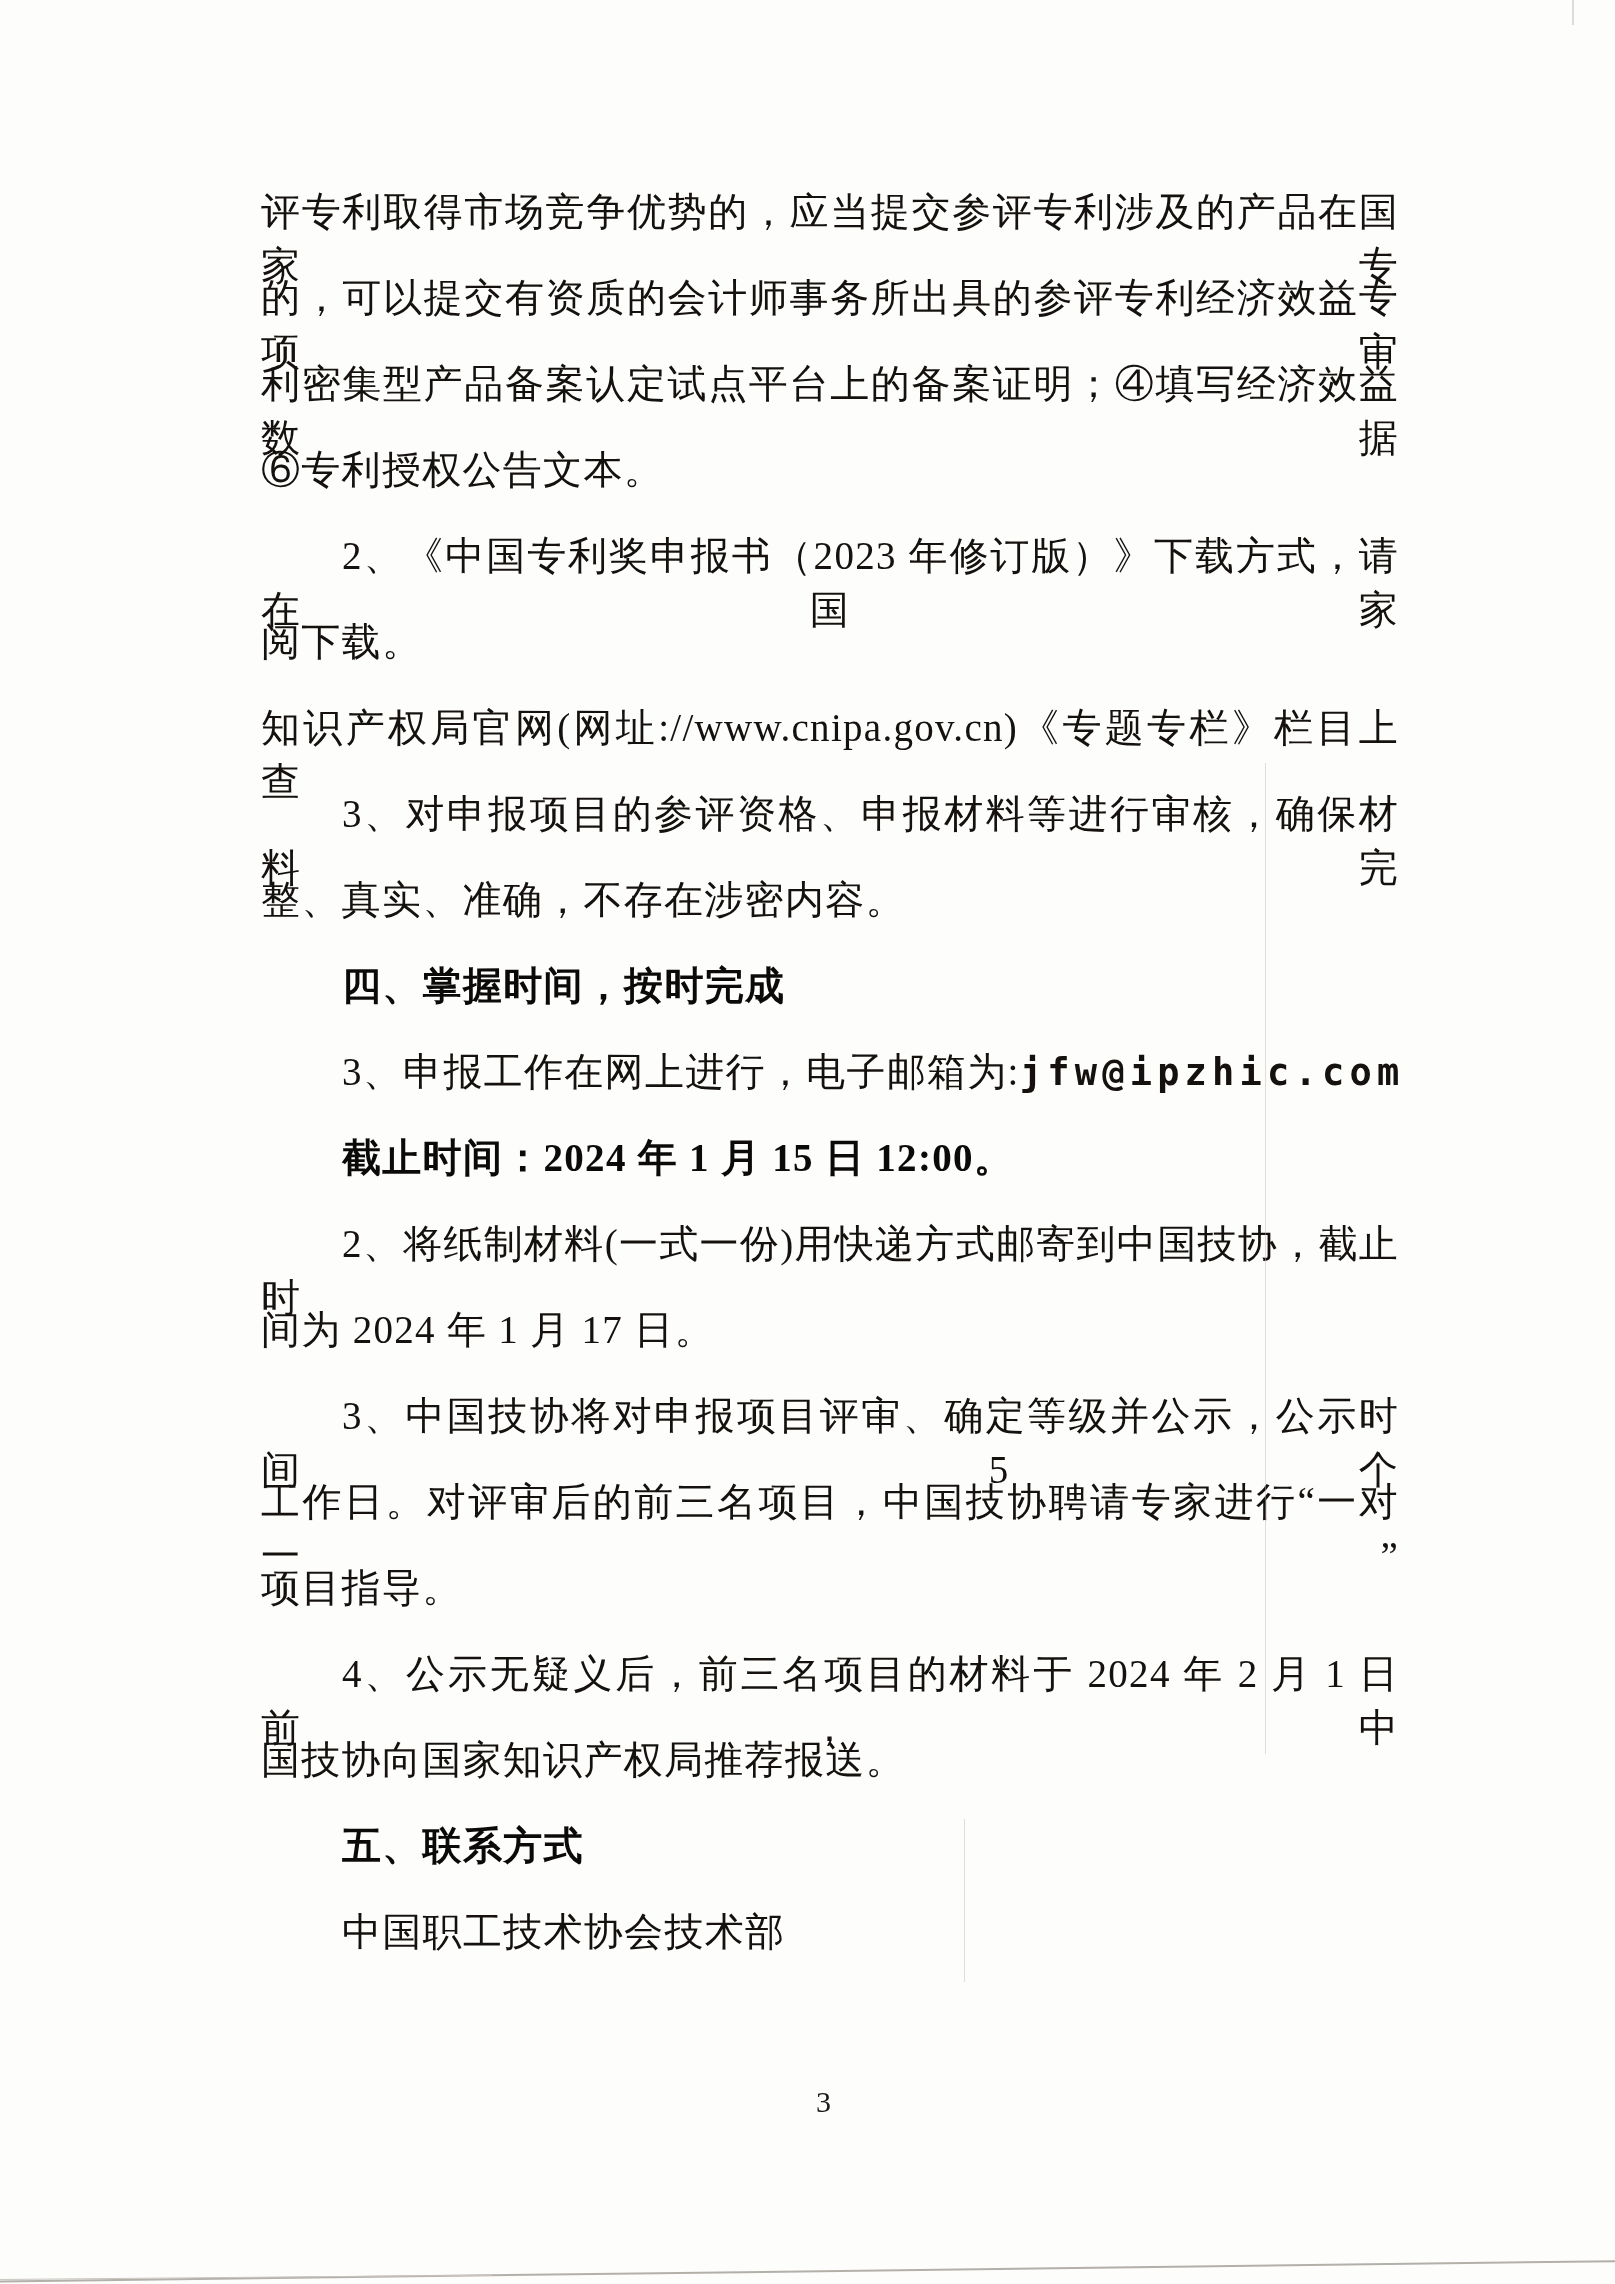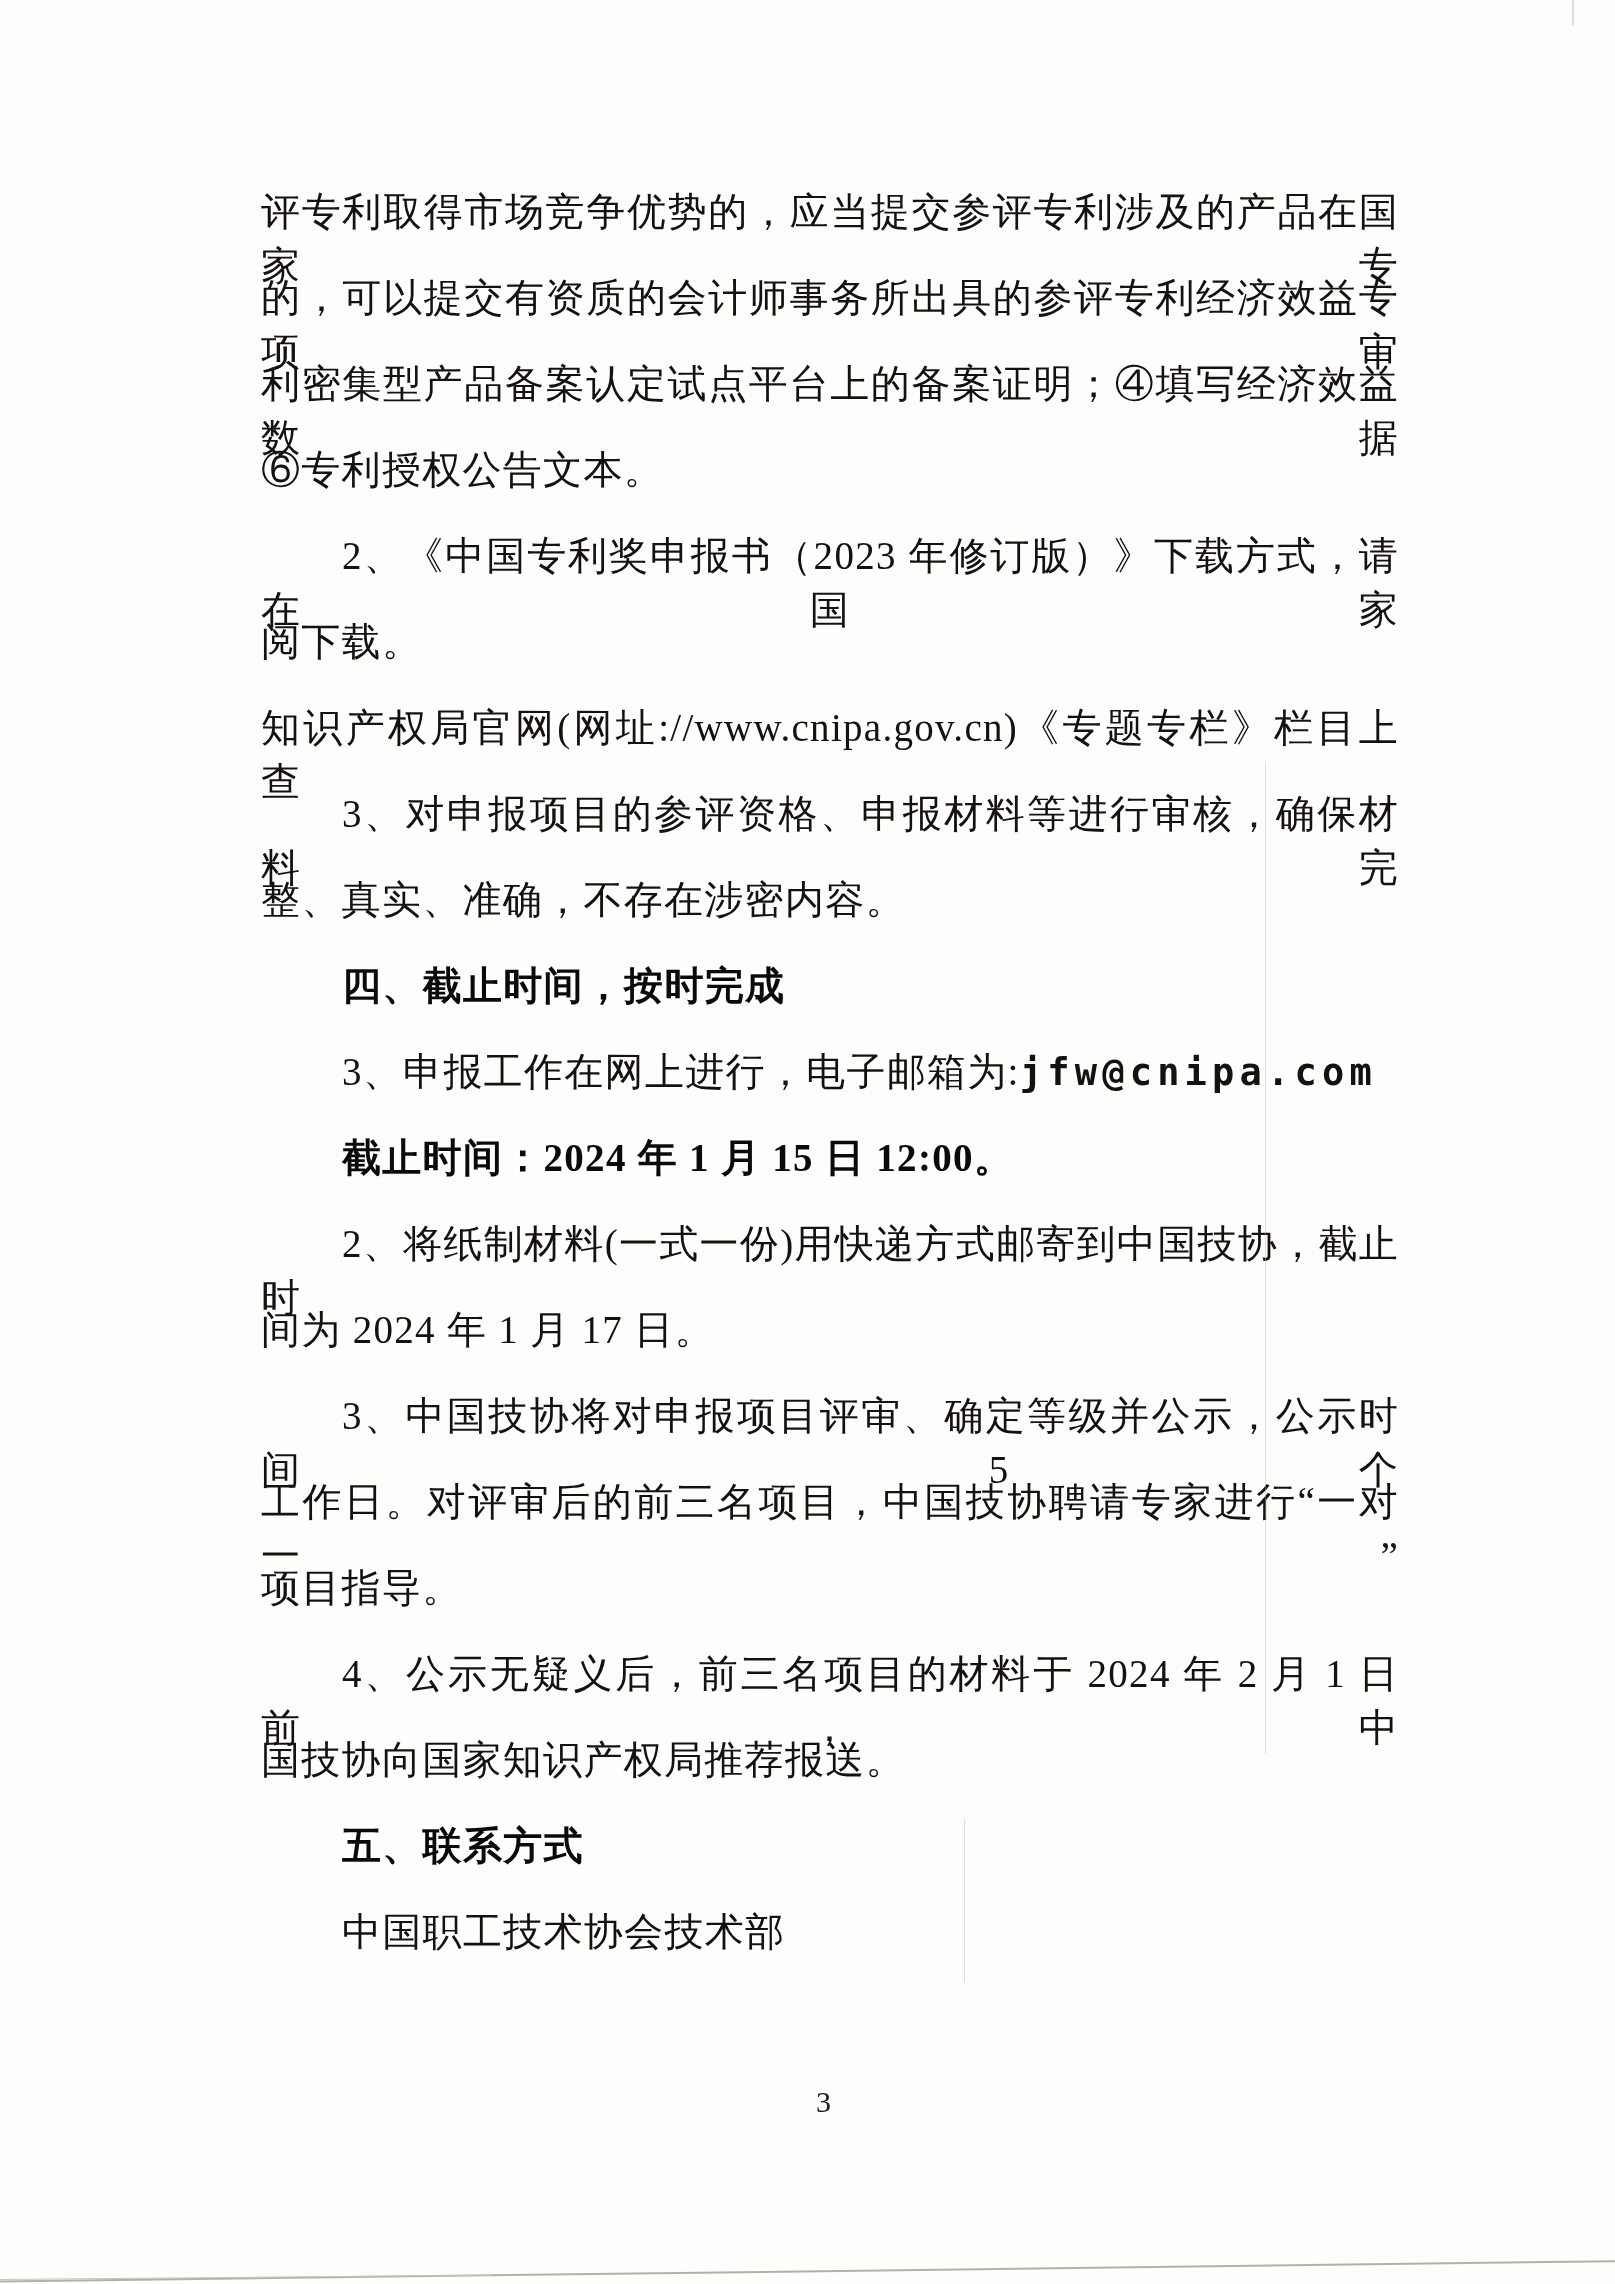--- a/index.html
+++ b/index.html
@@ -100,22 +100,22 @@
   <div class="body-text" id="lines-container">
       <div class="line justify"><span>评专利取得市场竞争优势的，应当提交参评专利涉及的产品在国家专</span></div>
       <div class="line justify"><span>的，可以提交有资质的会计师事务所出具的参评专利经济效益专项审</span></div>
       <div class="line justify"><span>利密集型产品备案认定试点平台上的备案证明；④填写经济效益数据</span></div>
       <div class="line left"><span>⑥专利授权公告文本。</span></div>
       <div class="line justify indent"><span>2、《中国专利奖申报书（2023 年修订版）》下载方式，请在国家</span></div>
       <div class="line left"><span>阅下载。</span></div>
       <div class="line justify"><span>知识产权局官网(网址://www.cnipa.gov.cn)《专题专栏》栏目上查</span></div>
       <div class="line justify indent"><span>3、对申报项目的参评资格、申报材料等进行审核，确保材料完</span></div>
       <div class="line left"><span>整、真实、准确，不存在涉密内容。</span></div>
-      <div class="line left indent bold"><span>四、截止时间，按时完成</span></div>
-      <div class="line left indent"><span>3、申报工作在网上进行，电子邮箱为:</span><span class="mono">jfw@cnipa.com</span></div>
+      <div class="line left indent bold"><span>四、掌握时间，按时完成</span></div>
+      <div class="line left indent"><span>3、申报工作在网上进行，电子邮箱为:</span><span class="mono">jfw@ipzhic.com</span></div>
       <div class="line left indent bold"><span>截止时间：2024 年 1 月 15 日 12:00。</span></div>
       <div class="line justify indent"><span>2、将纸制材料(一式一份)用快递方式邮寄到中国技协，截止时</span></div>
       <div class="line left"><span>间为 2024 年 1 月 17 日。</span></div>
       <div class="line justify indent"><span>3、中国技协将对申报项目评审、确定等级并公示，公示时间 5 个</span></div>
       <div class="line justify"><span>工作日。对评审后的前三名项目，中国技协聘请专家进行“一对一”</span></div>
       <div class="line left"><span>项目指导。</span></div>
       <div class="line justify indent"><span>4、公示无疑义后，前三名项目的材料于 2024 年 2 月 1 日前，中</span></div>
       <div class="line left"><span>国技协向国家知识产权局推荐报送。</span></div>
       <div class="line left indent bold"><span>五、联系方式</span></div>
       <div class="line left indent"><span>中国职工技术协会技术部</span></div>

